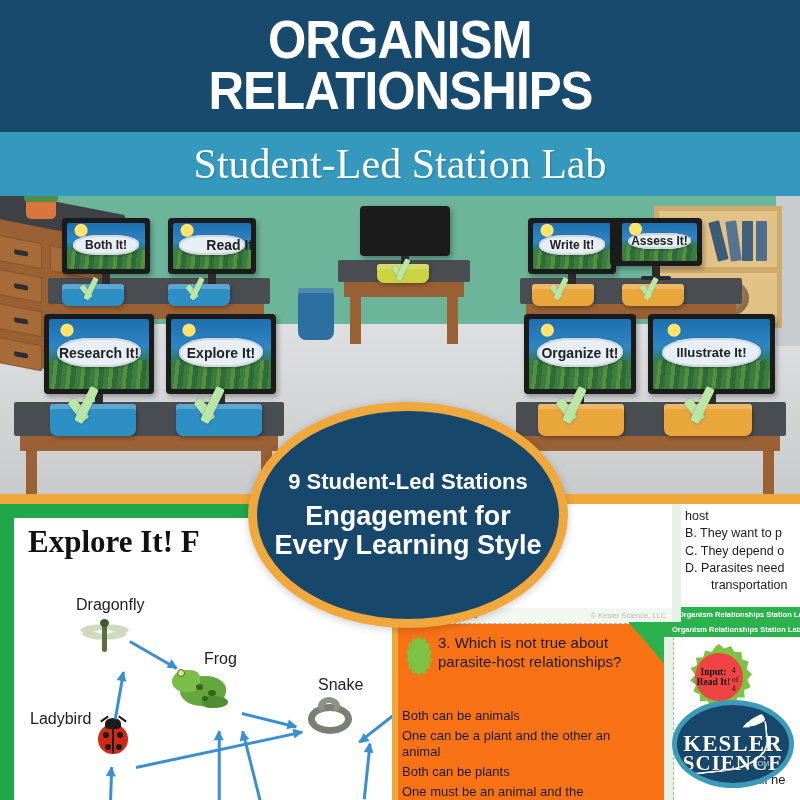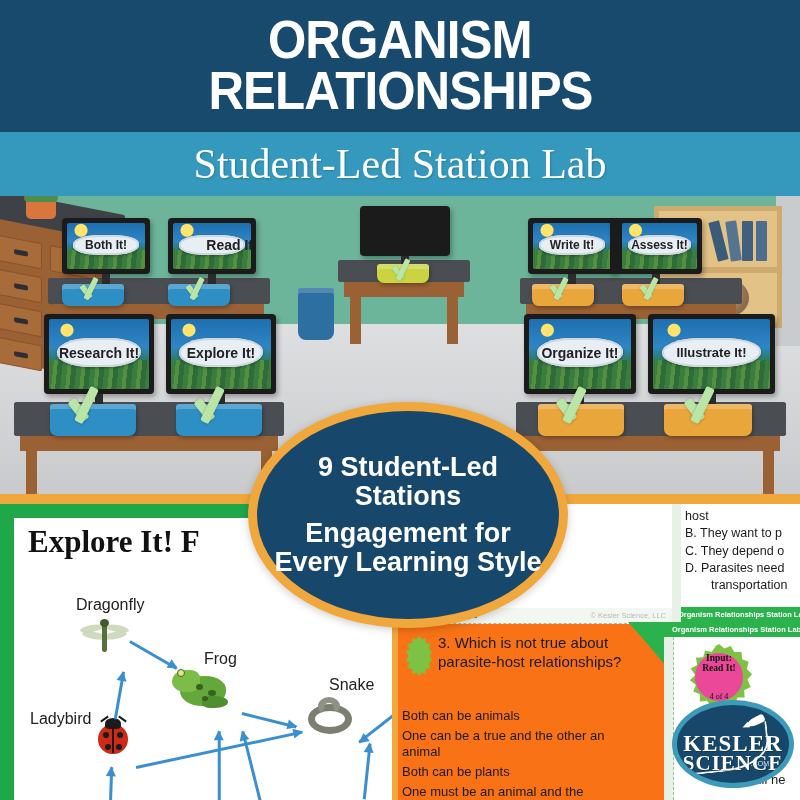--- a/index.html
+++ b/index.html
@@ -322,22 +322,22 @@
     position:absolute; left:0; top:15px; width:10px; bottom:0; background:#e7f1e5;
     border-right:1px dashed #9fbf9f;
   }
   .star-badge{
     position:absolute; left:22px; top:22px; width:66px; height:66px;
     background:#7dc242;
     clip-path: polygon(50% 0%,58% 7%,68% 3%,73% 12%,84% 12%,85% 23%,95% 27%,92% 38%,100% 46%,93% 54%,98% 65%,88% 70%,89% 81%,78% 81%,74% 91%,64% 88%,56% 97%,48% 89%,38% 95%,32% 86%,21% 87%,21% 76%,11% 72%,15% 62%,6% 55%,14% 47%,7% 37%,17% 32%,15% 21%,26% 20%,29% 10%,39% 12%,45% 3%);
     display:flex; align-items:center; justify-content:center;
   }
   .star-inner{
-    width:48px; height:48px; background:#ec4899; border-radius:50%;
-    display:flex; flex-direction:column; align-items:center; justify-content:space-between;
+    width:48px; height:48px; background:#ef4444; border-radius:50%;
+    display:flex; flex-direction:row; align-items:center; justify-content:flex-start;
     font-family:"Liberation Serif", serif;
   }
   .star-inner .t{ font-size:9.5px; font-weight:bold; color:#111; line-height:1.08; text-align:center;}
   .star-inner .c{ font-size:8px; color:#111; margin-top:4px;}
   .rb-text{
     position:absolute; left:96px; top:96px; width:70px;
     font-size:13px; color:#1b1b1b; line-height:1.5;
   }
   .rb-text2{
     position:absolute; left:60px; top:150px; width:110px;
@@ -392,21 +392,21 @@
     display:flex; flex-direction:column;
     align-items:center; justify-content:center;
     z-index:20;
     box-shadow:0 2px 8px rgba(0,0,0,.2);
   }
   .oval .l1, .oval .l2{
     color:#ffffff; text-align:center; font-weight:bold;
     font-family:"Liberation Sans", sans-serif;
     line-height:1.08;
   }
-  .oval .l1{ font-size:27px; margin-bottom:8px; width:250px;}
+  .oval .l1{ font-size:22px; margin-bottom:8px; width:250px;}
   .oval .l2{ font-size:27px; width:270px;}
 </style>
 </head>
 <body>
 
 <div class="page">
 
   <div class="hdr-navy">
     <div class="hdr-title-1">ORGANISM</div>
     <div class="hdr-title-2">RELATIONSHIPS</div>
@@ -496,21 +496,21 @@
     </div>
     <div class="mon" style="left:528px; top:22px; width:88px; height:56px;">
       <div class="screen">
           <div class="plaque">
             <span style="font-size:12px;">Write It!</span>
           </div>
         </div>
       <div class="stand"></div>
         <div class="base"></div>
     </div>
-    <div class="mon" style="left:610px; top:22px; width:92px; height:56px;padding-left:12px;">
+    <div class="mon" style="left:610px; top:22px; width:92px; height:48px;padding-left:12px;">
       <div class="screen">
           <div class="plaque">
             <span style="font-size:12px;">Assess It!</span>
           </div>
         </div>
       <div class="stand"></div>
         <div class="base"></div>
     </div>
     <div class="bin orange" style="left:532px; top:88px; width:62px; height:22px;"></div>
     <div class="bin orange" style="left:622px; top:88px; width:62px; height:22px;"></div>
@@ -598,21 +598,21 @@
         <div class="org frog" style="left:158px; top:148px; width:70px; height:50px;">
           <div class="torso"></div>
             <div class="leg1"></div>
             <div class="head2"></div>
             <div class="eye"></div>
           <div class="spot" style="left:24px;top:18px;width:7px;height:6px;"></div>
           <div class="spot" style="left:36px;top:24px;width:8px;height:6px;"></div>
           <div class="spot" style="left:30px;top:30px;width:6px;height:5px;"></div>
         </div>
 
-        <div class="node-label" style="left:315px; top:158px;">Snake</div>
+        <div class="node-label" style="left:304px; top:158px;">Snake</div>
         <div class="org snake" style="left:294px; top:178px; width:58px; height:46px;">
           <div class="coil"></div>
             <div class="coil2"></div>
         </div>
 
         <div class="node-label" style="left:16px; top:192px;">Ladybird</div>
         <div class="org ladybird" style="left:82px; top:200px; width:36px; height:40px;">
           <div class="ant" style="left:4px;top:0px;transform:rotate(-35deg);"></div>
           <div class="ant" style="left:22px;top:0px;transform:rotate(35deg);"></div>
           <div class="shell"></div>
@@ -638,21 +638,21 @@
 
     <div class="card-mid">
       <div class="ch">
         <div class="l">onships Station Lab</div>
         <div class="r">© Kesler Science, LLC</div>
       </div>
       <div class="starburst"></div>
       <div class="qnum">3.  Which is not true about parasite-host relationships?</div>
       <div class="choices">
         <div>Both can be animals</div>
-        <div>One can be a true and the other an animal</div>
+        <div>One can be a plant and the other an animal</div>
         <div>Both can be plants</div>
         <div>One must be an animal and the</div>
       </div>
       <div class="green-wedge"></div>
     </div>
 
     <div class="card-rt">
       <div class="txt">
         <div>host</div>
         <div>B.   They want to p</div>

